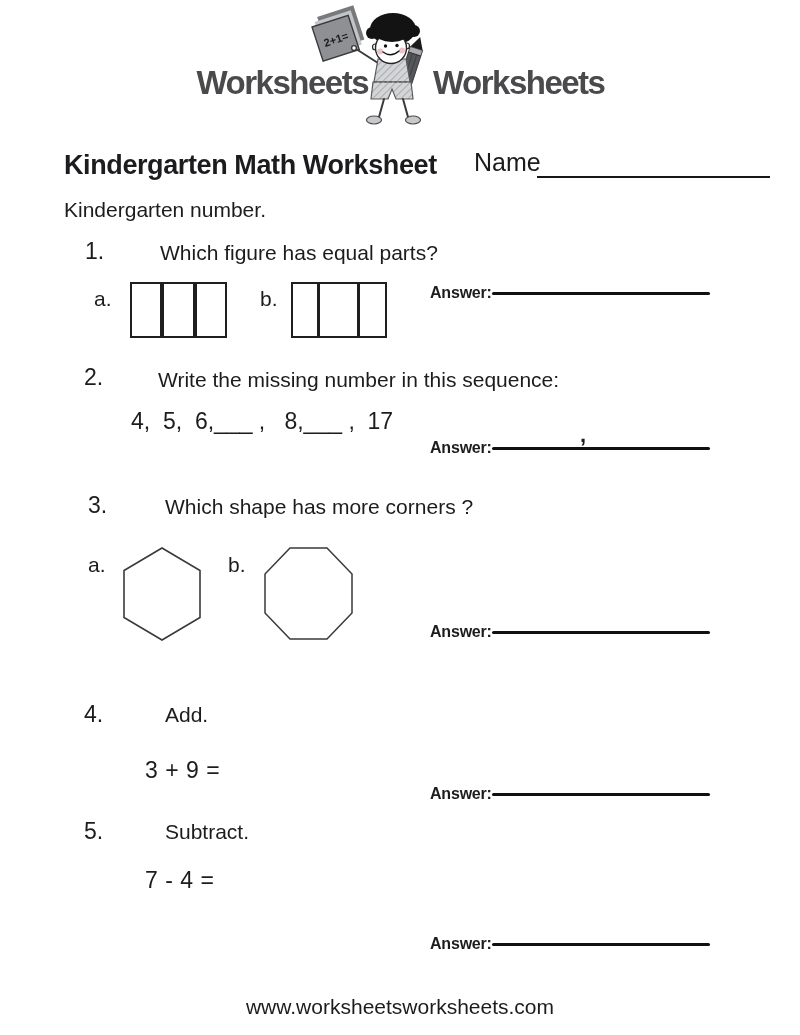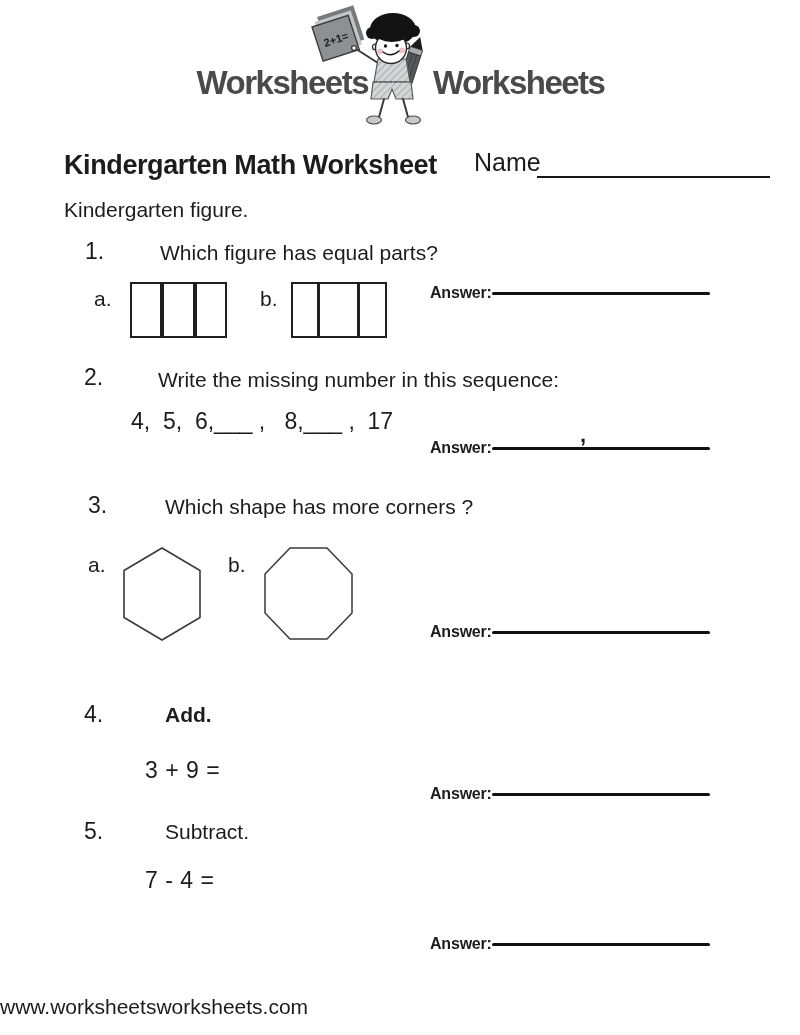--- a/index.html
+++ b/index.html
@@ -37,21 +37,21 @@
   .fig .cell { height:100%; }
   #figure-a { left:130px; top:282px; width:97px; height:56px; }
   #figure-a .cell { flex:1 1 0; }
   #figure-a .cell + .cell { border-left:4px solid #1f1f1f; }
   #figure-b { left:291px; top:282px; width:96px; height:56px; }
   #figure-b .cell + .cell { border-left:3px solid #1f1f1f; }
   .shape-svg { position:absolute; }
   #answer2-comma { position:absolute; left:580px; top:422px; font-size:22px; font-weight:700; }
   
   #footer-url {
-    position:absolute; left:0; top:995px; width:800px; text-align:left; font-size:21px;
+    position:absolute; left:0; top:995px; width:800px; text-align:center; font-size:21px;
   }
 </style>
 </head>
 <body>
 
 <div id="page">
 
   <div class="logo-text" id="logo-left">Worksheets</div>
   <div class="logo-text" id="logo-right">Worksheets</div>
 
@@ -106,21 +106,21 @@
       <circle cx="87" cy="40.5" r="1.7" fill="#111"></circle>
       <circle cx="70" cy="46.5" r="3" fill="#eec2ca"></circle>
       <circle cx="92" cy="45.5" r="3" fill="#eec2ca"></circle>
       <path d="M73,47 Q81,53 89,46" stroke="#161616" stroke-width="1.4" fill="none" stroke-linecap="round"></path>
     </g>
   </svg>
 
   <div id="page-title">Kindergarten Math Worksheet</div>
   <div id="name-label">Name</div>
   <div id="name-line"></div>
-  <div id="subtitle">Kindergarten figure.</div>
+  <div id="subtitle">Kindergarten number.</div>
 
   <div class="q-num" style="left:85px;  top:238px;">1.</div>
   <div class="q-text" style="left:130px; top:241px;">Which figure has equal parts?</div>
   <div class="opt-label" style="left:94px;  top:287px;">a.</div>
   <div class="fig" id="figure-a">
     <div class="cell"></div>
     <div class="cell"></div>
     <div class="cell"></div>
   </div>
   <div class="opt-label" style="left:260px; top:287px;">b.</div>
@@ -146,21 +146,21 @@
     <polygon points="39,1 77,23.5 77,70.5 39,93 1,70.5 1,23.5" fill="none" stroke="#3a3a3a" stroke-width="1.6"></polygon>
   </svg>
   <div class="opt-label" style="left:228px; top:553px;">b.</div>
   <svg class="shape-svg" style="left:264px; top:547px;" width="89" height="93" viewBox="0 0 89 93">
     <polygon points="26,1 63,1 88,27 88,66 63,92 26,92 1,66 1,27" fill="none" stroke="#3a3a3a" stroke-width="1.5"></polygon>
   </svg>
   <div class="answer-label" style="left:430px; top:623px;">Answer:</div>
   <div class="answer-line" style="left:492px; top:631px;"></div>
 
   <div class="q-num" style="left:84px;  top:701px;">4.</div>
-  <div class="q-text" style="left:135px; top:703px;font-weight:bold;">Add.</div>
+  <div class="q-text" style="left:135px; top:703px;">Add.</div>
   <div class="equation" style="left:145px; top:750px;">3 + 9 =</div>
   <div class="answer-label" style="left:430px; top:785px;">Answer:</div>
   <div class="answer-line" style="left:492px; top:793px;"></div>
 
   <div class="q-num" style="left:84px;  top:818px;">5.</div>
   <div class="q-text" style="left:135px; top:820px;">Subtract.</div>
   <div class="equation" style="left:145px; top:860px;text-align:right;">7 - 4 =</div>
   <div class="answer-label" style="left:430px; top:935px;">Answer:</div>
   <div class="answer-line" style="left:492px; top:943px;"></div>
 

